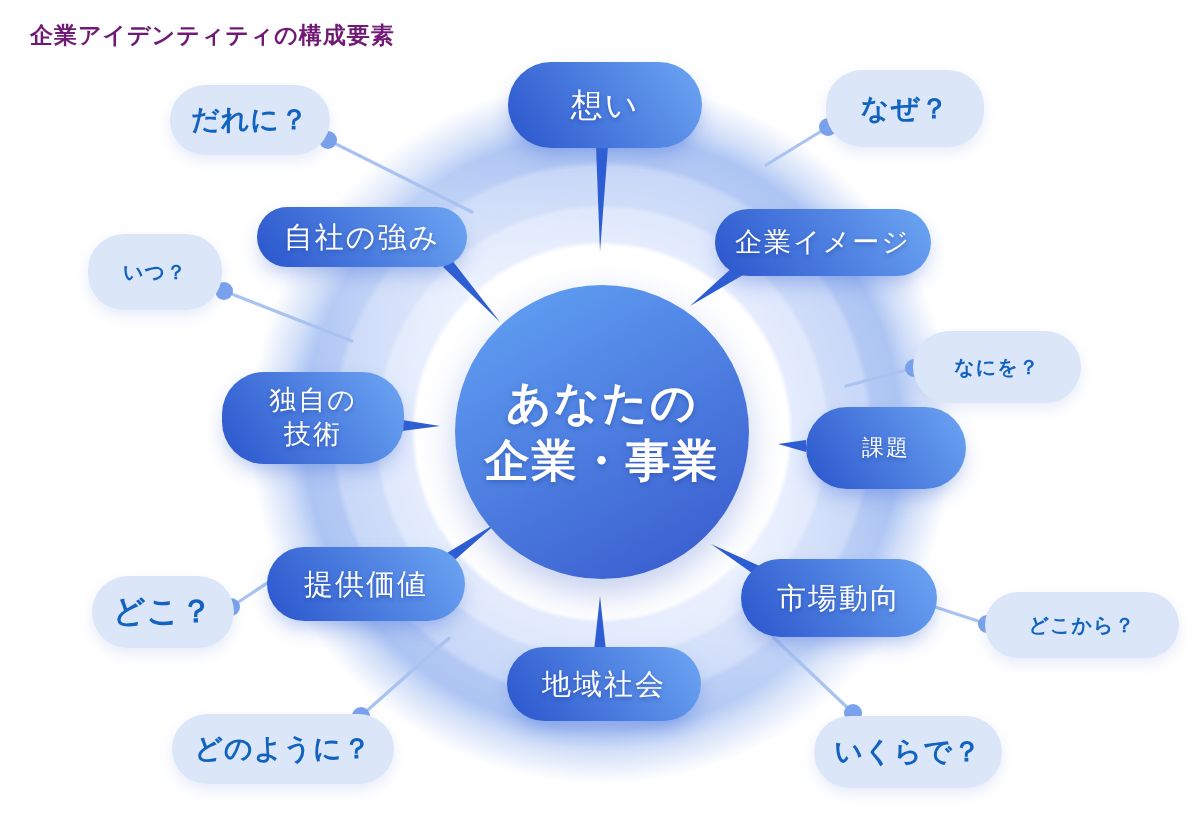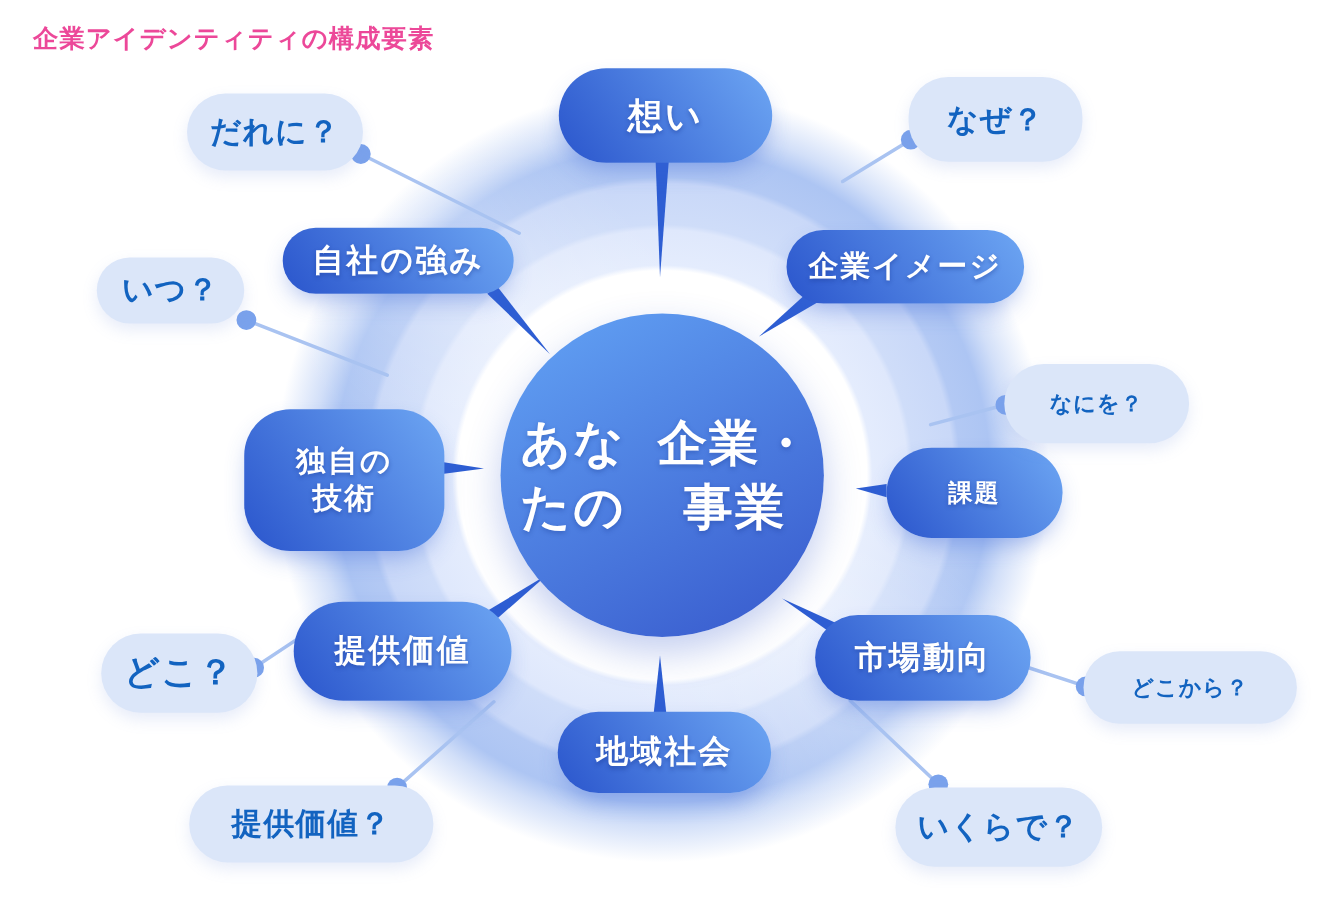--- a/index.html
+++ b/index.html
@@ -2,21 +2,21 @@
 <html><head>
 <meta charset="utf-8">
 <style>
   html,body{margin:0;padding:0;background:#fff;}
   .canvas{
     position:relative;width:1200px;height:816px;overflow:hidden;background:#ffffff;
     font-family:"Liberation Sans","DejaVu Sans",sans-serif;
   }
   .title{
     position:absolute;left:30px;top:20px;margin:0;
-    font-size:23px;font-weight:700;color:#ec4899;letter-spacing:1px;
+    font-size:23px;font-weight:700;color:#701a75;letter-spacing:1px;
   }
   
   .rings{
     position:absolute;left:232px;top:62px;width:740px;height:740px;border-radius:50%;
     background:radial-gradient(closest-side,
       #ffffff 0px,#ffffff 186px,
       #e4ecfd 191px,#dfe8fc 223px,
       #cfddf9 228px,#c9d8f8 265px,
       #b3c9f4 271px,#adc5f3 298px,
       rgba(173,197,243,0.55) 318px,
@@ -28,49 +28,49 @@
     opacity:.5;
   }
   svg.connectors{position:absolute;left:0;top:0;width:1200px;height:816px;}
   .wedge{fill:#2e5ed3;}
   .leader{stroke:#a9c3f1;stroke-width:3.2;stroke-linecap:round;}
   .dot{fill:#7aa2ec;}
   .center-circle{
     position:absolute;left:455px;top:285px;width:294px;height:294px;border-radius:50%;
     background:linear-gradient(150deg,#61a0f3 5%,#3a5ecf 92%);
     box-shadow:0 14px 34px rgba(56,94,205,.30);
-    display:flex;align-items:center;justify-content:center;
+    display:flex;flex-direction:column;align-items:center;justify-content:center;
     color:#fff;font-weight:800;font-size:45px;line-height:1.28;letter-spacing:2px;
     text-shadow:0 2px 5px rgba(18,48,135,.35);text-align:center;
   }
   .pill{
     position:absolute;border-radius:999px;
     background:linear-gradient(55deg,#2a55cc 0%,#6da6f3 100%);
     box-shadow:0 10px 22px -6px rgba(59,101,212,.45);
     display:flex;flex-direction:column;align-items:center;justify-content:center;
-    color:#fff;font-weight:700;letter-spacing:2px;line-height:1.25;
+    color:#fff;font-weight:400;letter-spacing:2px;line-height:1.25;
     text-shadow:0 2px 4px rgba(18,48,135,.42);text-align:left;
   }
   .p-omoi          {left:508px;top:62px; width:194px;height:86px; font-size:32px;}
   .p-kigyou-image  {left:715px;top:209px;width:216px;height:67px; font-size:27px;}
   .p-kadai         {left:806px;top:407px;width:160px;height:82px; font-size:22px;}
   .p-shijou        {left:741px;top:559px;width:196px;height:78px; font-size:29px;}
   .p-chiiki        {left:507px;top:647px;width:194px;height:74px; font-size:29px;}
-  .p-teikyou       {left:267px;top:547px;width:198px;height:90px; font-size:29px;}
-  .p-dokuji        {left:222px;top:372px;width:182px;height:129px;font-size:27px;border-radius:42px;}
+  .p-teikyou       {left:267px;top:547px;width:198px;height:74px; font-size:29px;}
+  .p-dokuji        {left:222px;top:372px;width:182px;height:92px;font-size:27px;border-radius:42px;}
   .p-jisha         {left:257px;top:207px;width:210px;height:60px; font-size:29px;}
   .bubble{
     position:absolute;border-radius:36px;background:#dbe6f9;
     box-shadow:0 6px 14px rgba(120,150,220,.18);
     display:flex;align-items:center;justify-content:center;
     color:#1263c0;font-weight:700;letter-spacing:1px;
   }
   .b-dareni   {left:170px;top:85px; width:160px;height:70px;font-size:28px;}
   .b-naze     {left:826px;top:70px; width:158px;height:77px;font-size:28px;}
-  .b-itsu     {left:88px; top:234px;width:134px;height:60px;font-size:28px;}
+  .b-itsu     {left:88px; top:234px;width:134px;height:76px;font-size:20px;}
   .b-nanio    {left:913px;top:331px;width:168px;height:72px;font-size:20px;}
   .b-doko     {left:92px; top:576px;width:142px;height:72px;font-size:32px;font-family:Liberation Mono, monospace;}
   .b-dokokara {left:985px;top:592px;width:194px;height:66px;font-size:20px;}
   .b-donoyouni{left:172px;top:714px;width:222px;height:70px;font-size:28px;}
   .b-ikurade  {left:814px;top:716px;width:188px;height:72px;font-size:28px;}
 </style>
 </head>
 <body>
 
 <div class="canvas">
@@ -152,19 +152,19 @@
   <div class="bubble b-nanio">
     <span>なにを？</span>
   </div>
   <div class="bubble b-doko">
     <span>どこ？</span>
   </div>
   <div class="bubble b-dokokara">
     <span>どこから？</span>
   </div>
   <div class="bubble b-donoyouni">
-    <span>提供価値？</span>
+    <span>どのように？</span>
   </div>
   <div class="bubble b-ikurade">
     <span>いくらで？</span>
   </div>
 
 </div>
 
 </body></html>

